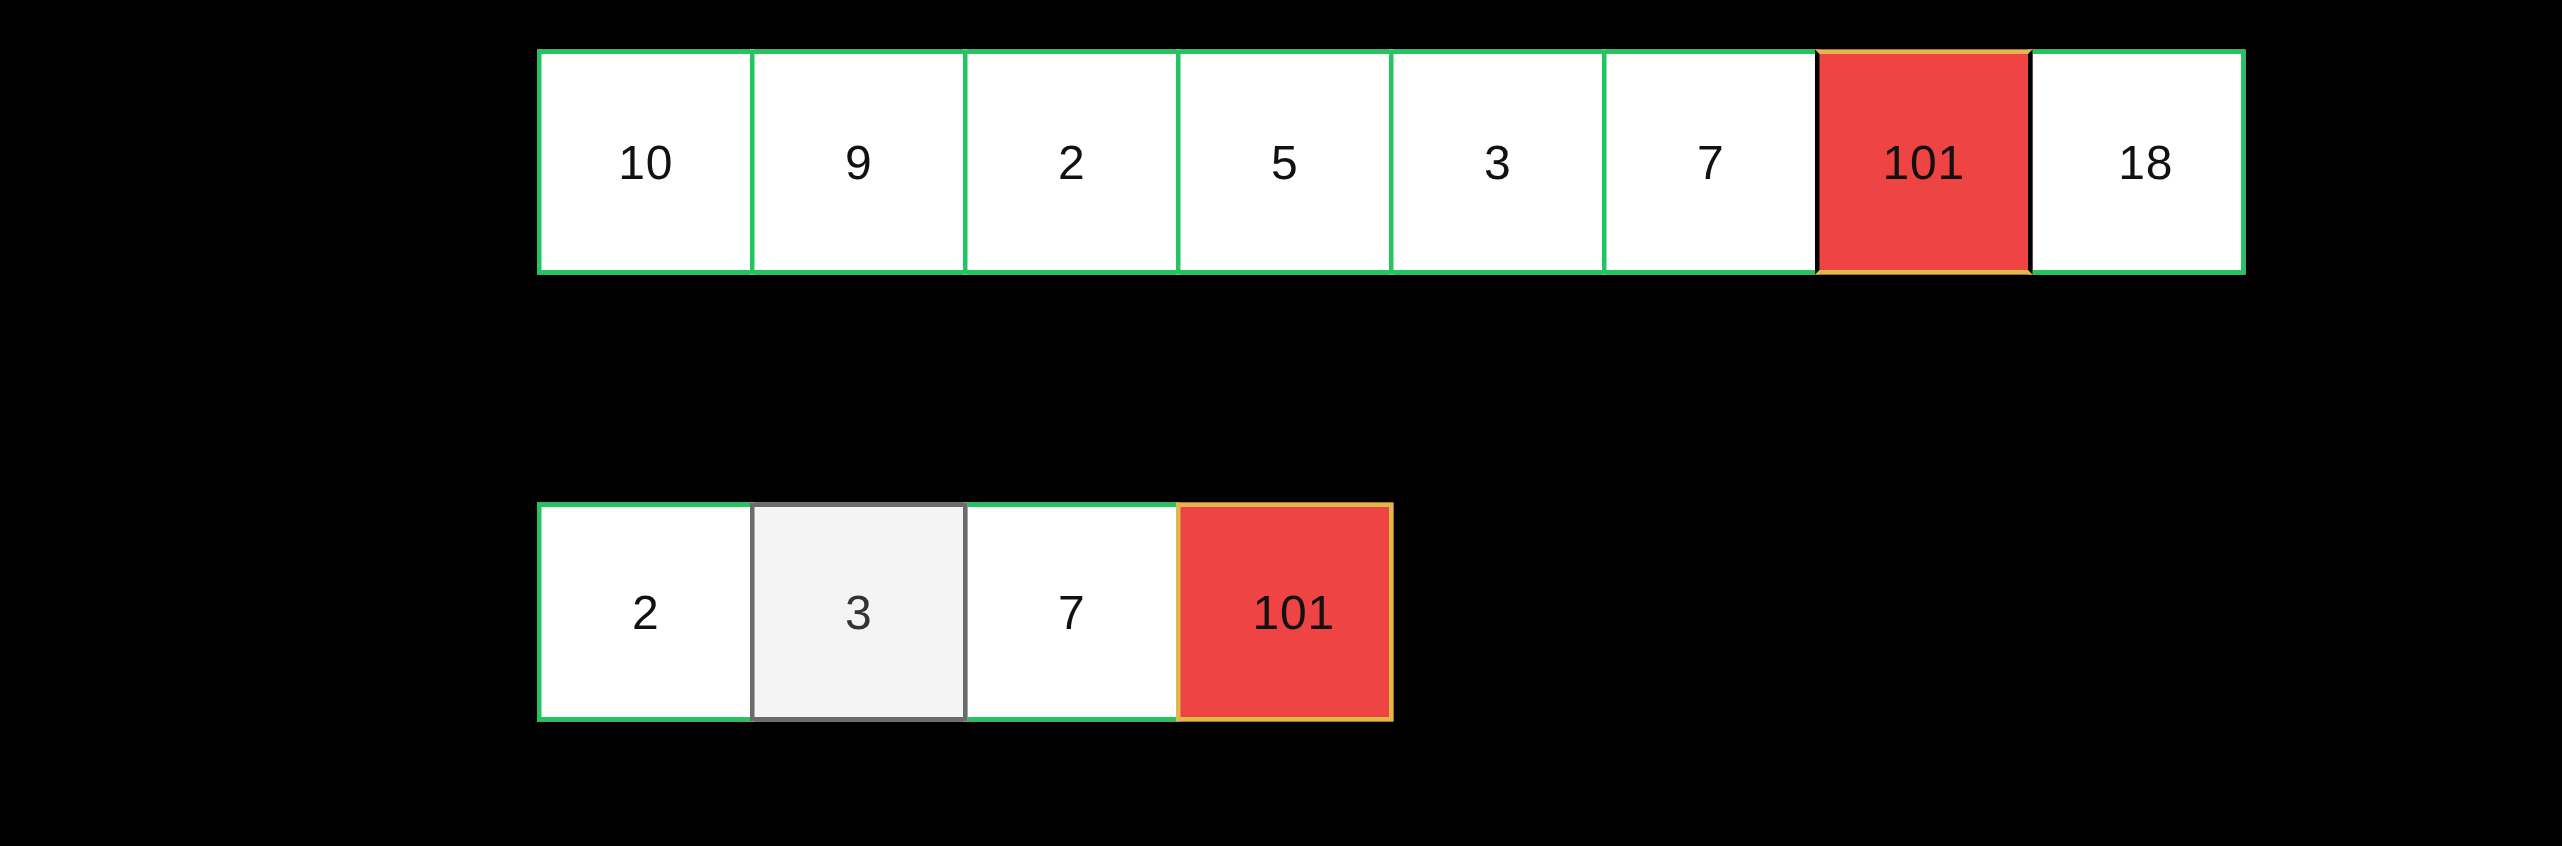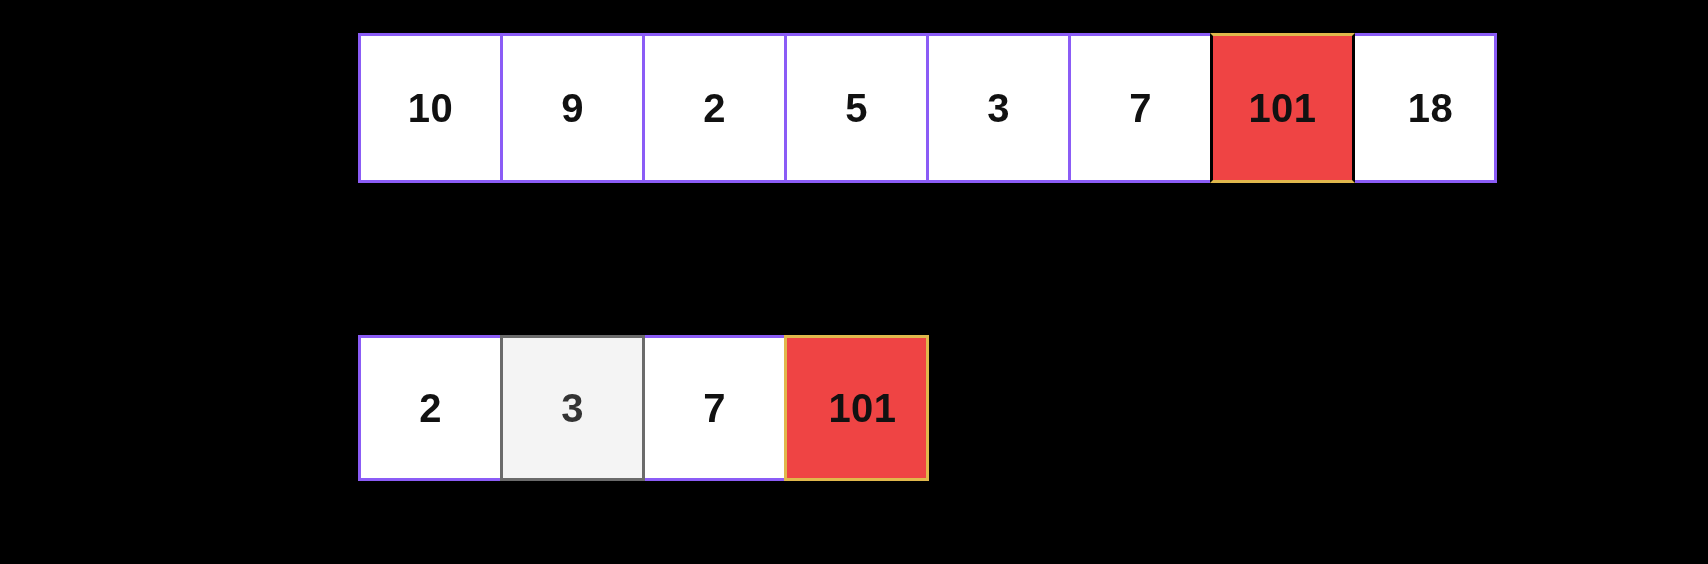--- a/index.html
+++ b/index.html
@@ -39,26 +39,26 @@
   }
 
   .cell {
     box-sizing: border-box;
     width: 145px;
     height: 150px;
     display: flex;
     align-items: center;
     justify-content: center;
     background: #ffffff;
-    border: 3px solid #8b5cf6;
+    border: 3px solid #22c55e;
     margin-right: -3px;
     color: #111111;
-    font-size: 40px;
+    font-size: 32px;
     line-height: 1;
-    font-weight: 700;
+    font-weight: 400;
     letter-spacing: 0.5px;
     user-select: none;
   }
 
   #row-result .cell {
     height: 146px;
   }
 
   .cell:last-child {
     margin-right: 0;

